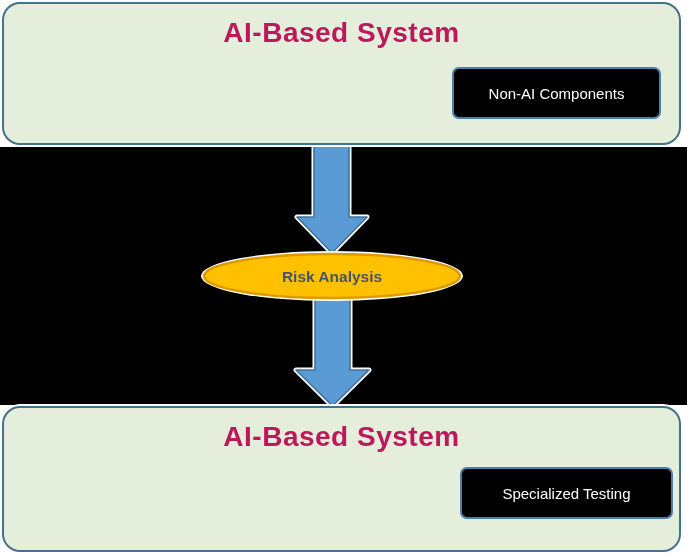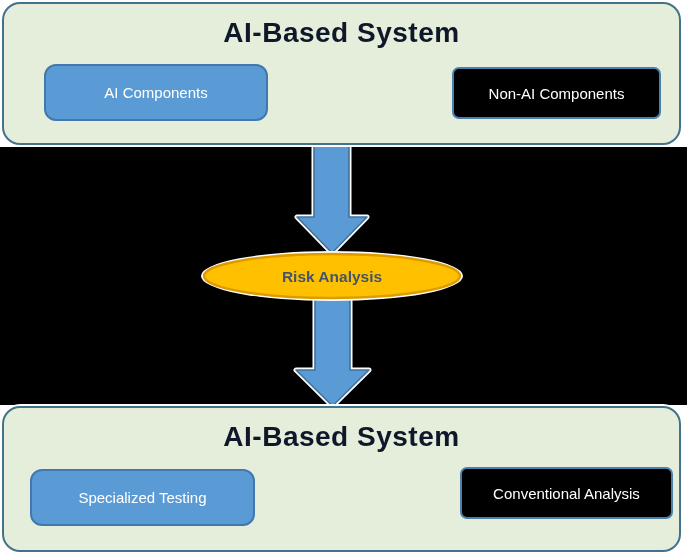--- a/index.html
+++ b/index.html
@@ -43,21 +43,21 @@
     box-shadow: 0 0 0 2px #ffffff;
     box-sizing: border-box;
   }
   .system-box.top { top: 2px; height: 143px; }
   .system-box.bottom { top: 406px; height: 146px; }
   .system-title {
     margin-top: 13px;
     text-align: center;
     font-size: 28px;
     font-weight: 700;
-    color: #0f172a;
+    color: #be185d;
     letter-spacing: 0.5px;
   }
   .component-box {
     position: absolute;
     display: flex;
     align-items: center;
     justify-content: center;
     box-sizing: border-box;
     font-size: 15px;
     color: #ffffff;
@@ -99,31 +99,25 @@
 
     <g>
       <ellipse class="ellipse-halo" cx="332" cy="131" rx="131" ry="25"></ellipse>
       <ellipse class="ellipse-body" cx="332" cy="131" rx="128" ry="22"></ellipse>
       <text class="risk-text" x="332" y="136.5">Risk Analysis</text>
     </g>
   </svg>
 
   <div class="system-box top">
     <div class="system-title">AI-Based System</div>
-    <div class="component-box blue ai-components">
-      <span>AI Components</span>
-    </div>
     <div class="component-box dark non-ai-components">
       <span>Non-AI Components</span>
     </div>
   </div>
 
   <div class="system-box bottom">
     <div class="system-title">AI-Based System</div>
-    <div class="component-box blue specialized-testing">
+    <div class="component-box dark conventional-testing">
       <span>Specialized Testing</span>
-    </div>
-    <div class="component-box dark conventional-testing">
-      <span>Conventional Analysis</span>
     </div>
   </div>
 
 </div>
 
 </body></html>

